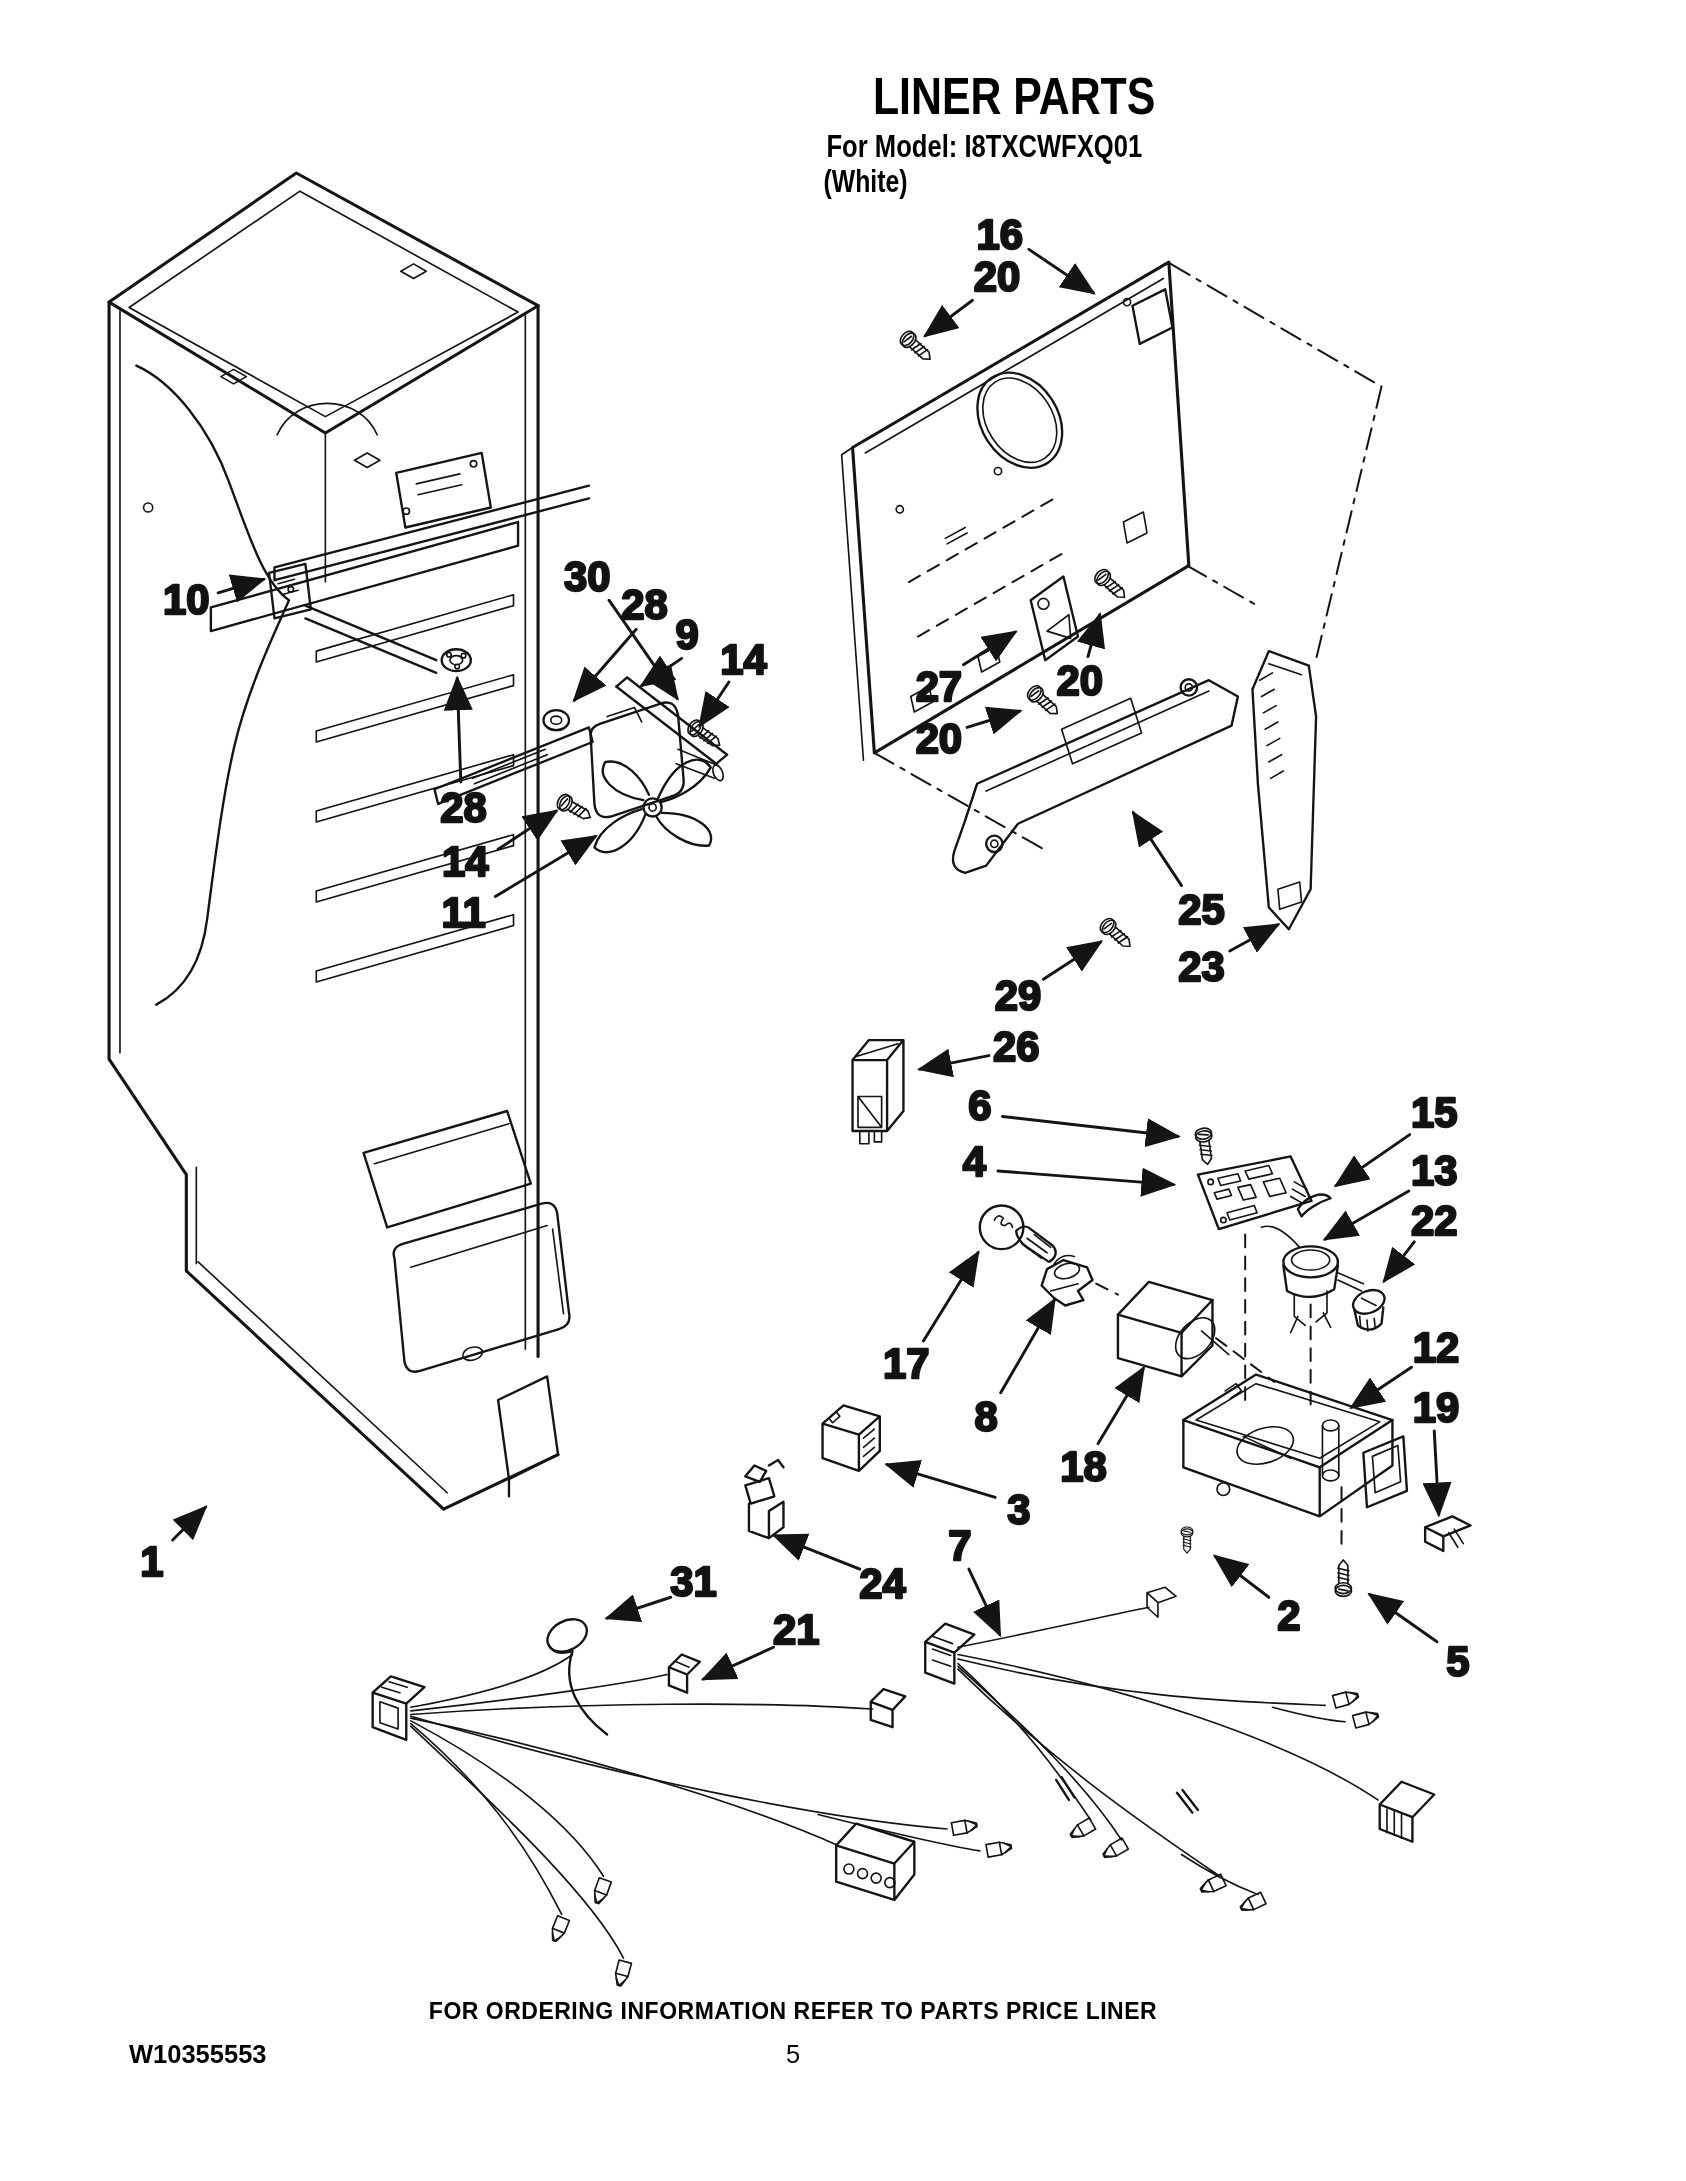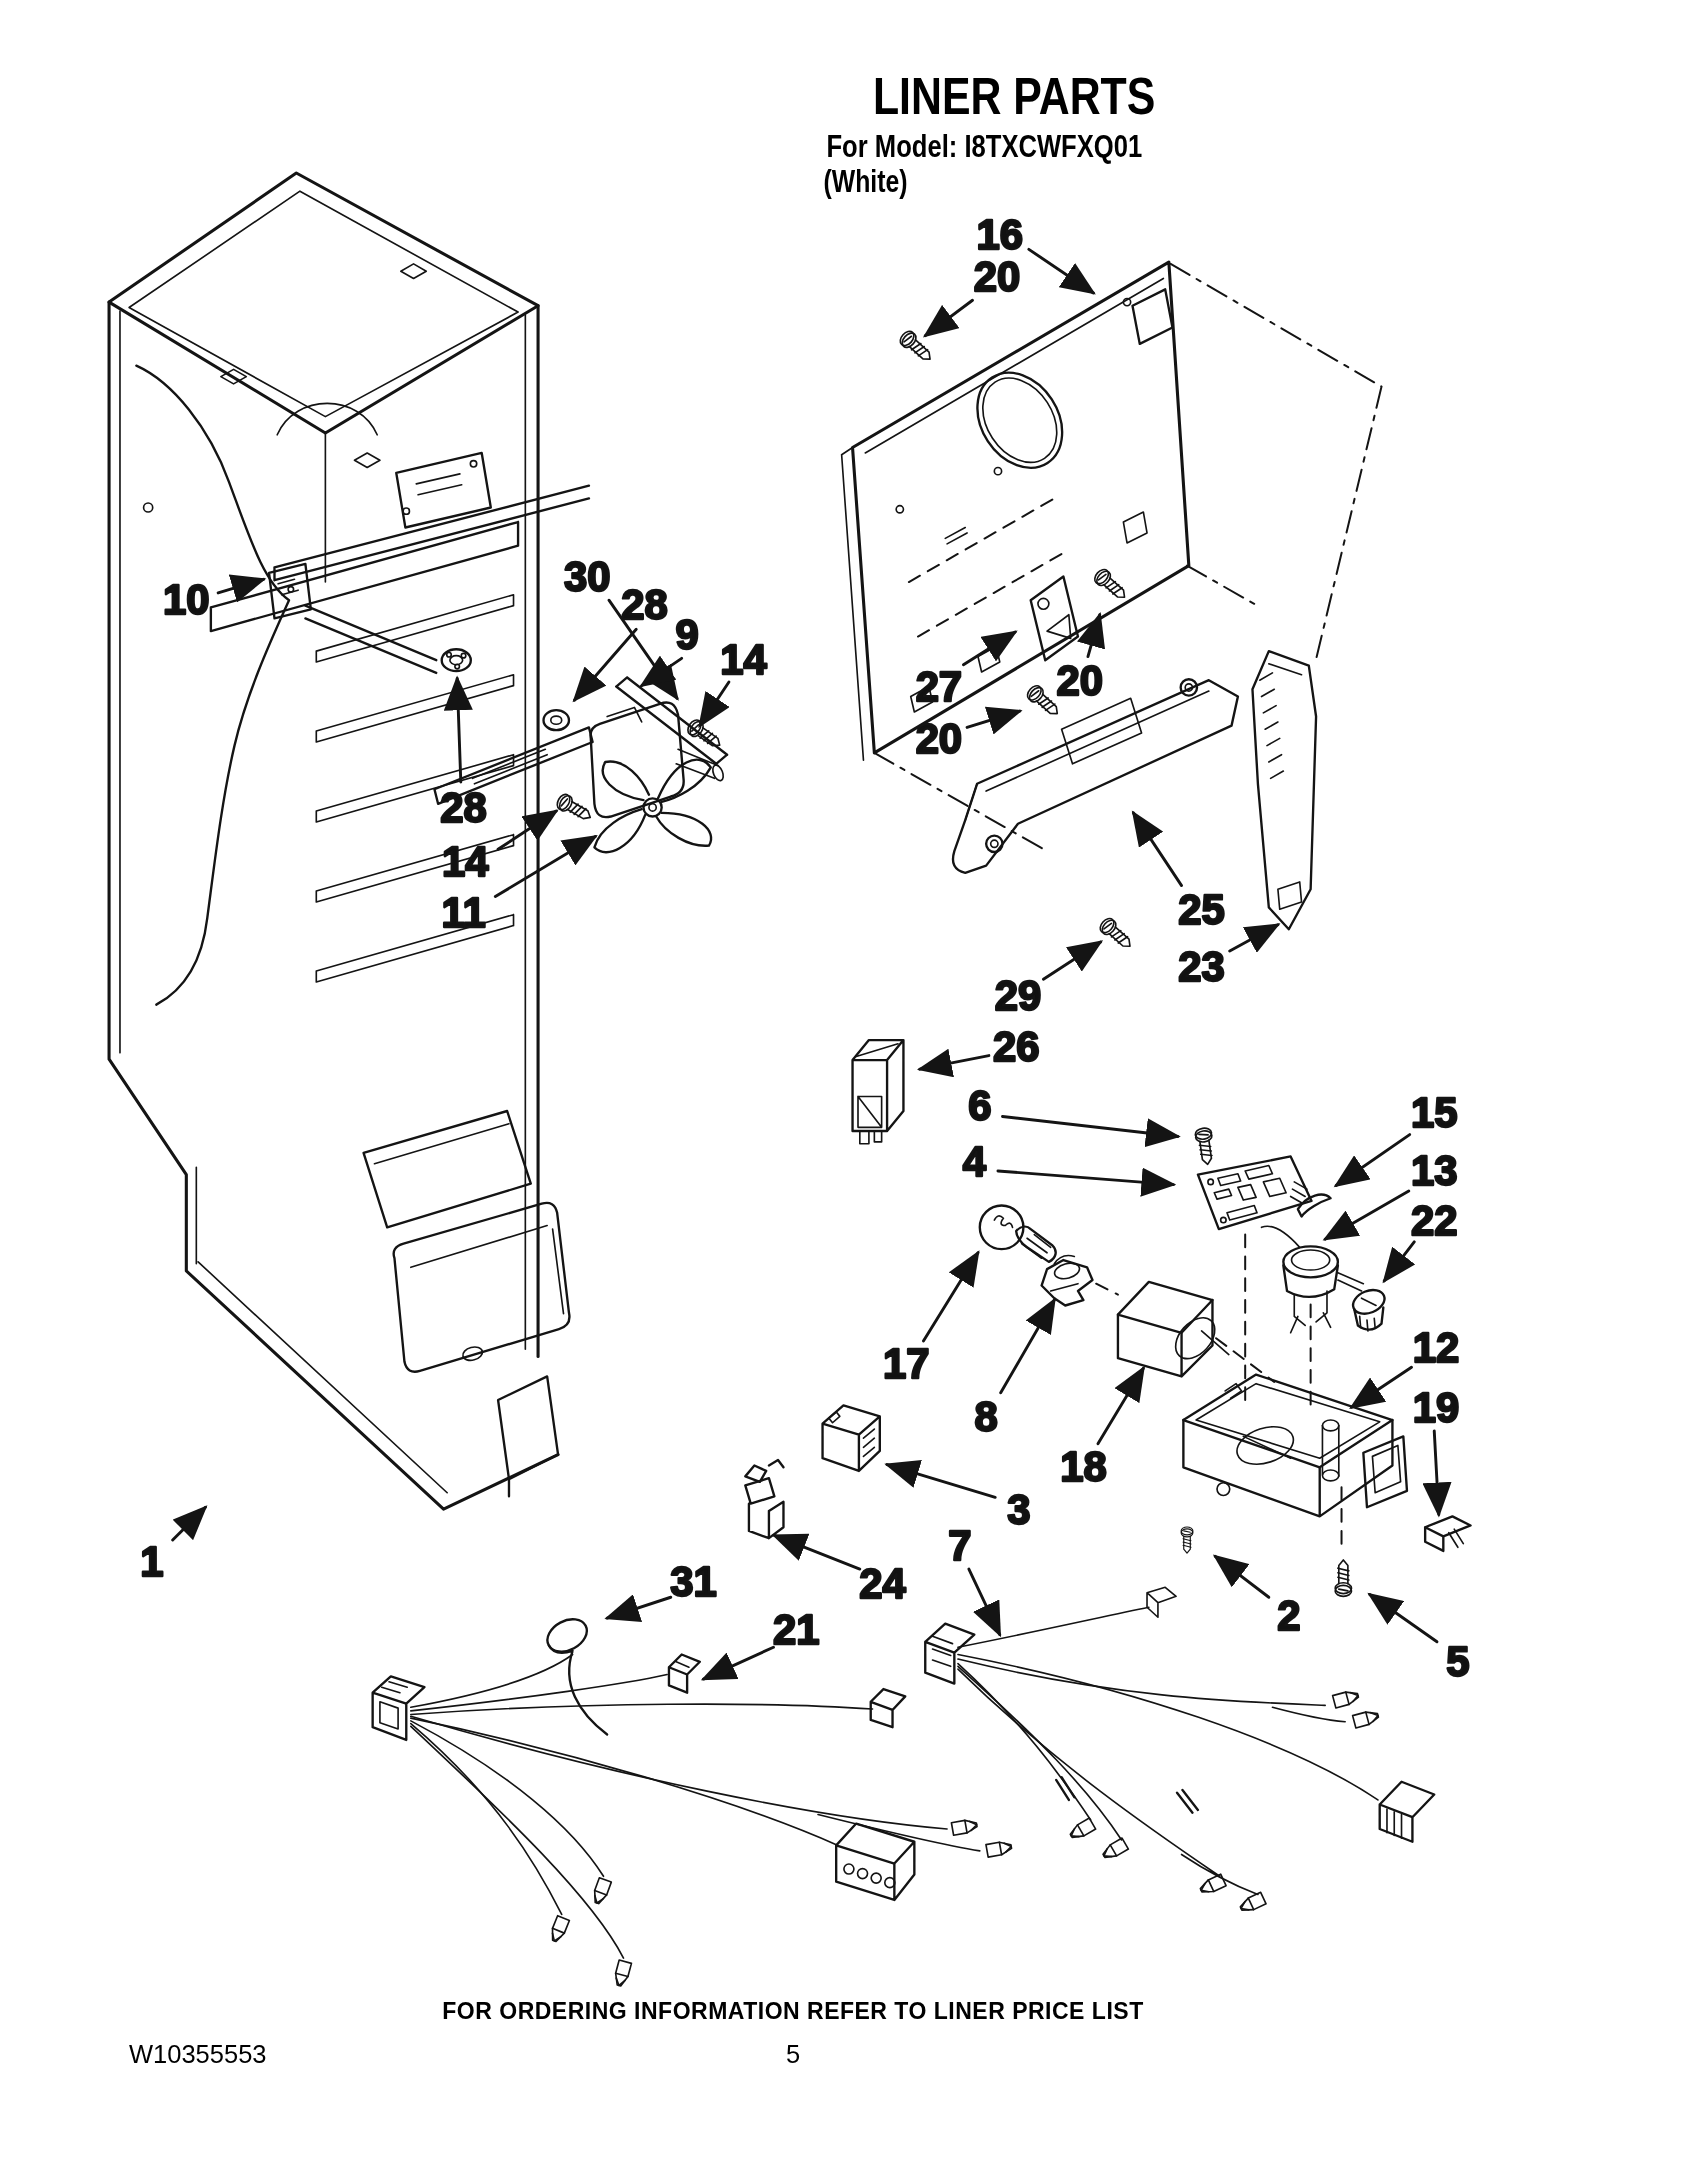--- a/index.html
+++ b/index.html
@@ -6,21 +6,21 @@
   body{
     width:1686px;height:2182px;position:relative;background:#ffffff;
     font-family:"Liberation Sans",sans-serif;color:#000;overflow:hidden;
   }
   .hdr{position:absolute;left:418px;top:67px;width:764px;text-align:right;}
   .hdr .t1{display:inline-block;font-size:51px;font-weight:700;letter-spacing:0px;transform:scaleX(.84);transform-origin:center;white-space:nowrap;}
   .hdr .t2{display:inline-block;font-size:32px;font-weight:700;transform:scaleX(.8);transform-origin:center;white-space:nowrap;margin-top:1.8px;}
   .white-line{position:absolute;left:718px;top:164px;width:296px;text-align:center;}
   .white-line span{display:inline-block;font-size:31px;font-weight:700;transform:scaleX(.8);white-space:nowrap;}
   .foot-note{position:absolute;left:0;top:1998px;width:1586px;text-align:center;font-size:23px;font-weight:700;letter-spacing:0.5px;}
-  .doc-num{position:absolute;left:129px;top:2040px;font-size:25.5px;font-weight:400;}
+  .doc-num{position:absolute;left:129px;top:2040px;font-size:25.5px;font-weight:700;}
   .page-num{position:absolute;left:0;top:2040px;width:1586px;text-align:center;font-size:25.5px;font-weight:400;}
   svg#diagram-svg{position:absolute;left:0;top:0;}
   .callout{font-family:"Liberation Sans",sans-serif;font-weight:700;font-size:46px;fill:#111;text-anchor:middle;dominant-baseline:central;}
   .leader{stroke:#141414;stroke-width:3.2;fill:none;}
   .art{stroke:#141414;fill:none;stroke-width:2.6;stroke-linejoin:round;stroke-linecap:round;}
   .thin{stroke-width:1.8;}
   .thick{stroke-width:3.4;}
   .dash{stroke-dasharray:24 9 5 9;stroke-width:2.2;}
   .dsh2{stroke-dasharray:14 10;stroke-width:2.2;}
 </style>
@@ -380,16 +380,16 @@
         <line x1="1066" y1="1726" x2="1100" y2="1798" class="leader" marker-end="url(#arrowhead)" stroke="#141414" fill="none"></line>
         <text x="1056" y="1700" class="callout">7</text>
         <line x1="1396" y1="1757" x2="1337" y2="1712" class="leader" marker-end="url(#arrowhead)" stroke="#141414" fill="none"></line>
         <text x="1418" y="1777" class="callout">2</text>
         <line x1="1581" y1="1806" x2="1507" y2="1754" class="leader" marker-end="url(#arrowhead)" stroke="#141414" fill="none"></line>
         <text x="1604" y="1828" class="callout">5</text>
       </g>
   </g>
 </svg>
 
-<div class="foot-note">FOR ORDERING INFORMATION REFER TO LINER PRICE LIST</div>
+<div class="foot-note">FOR ORDERING INFORMATION REFER TO PARTS PRICE LINER</div>
 <div class="doc-num">W10355553</div>
 <div class="page-num">5</div>
 
 
 </body></html>

